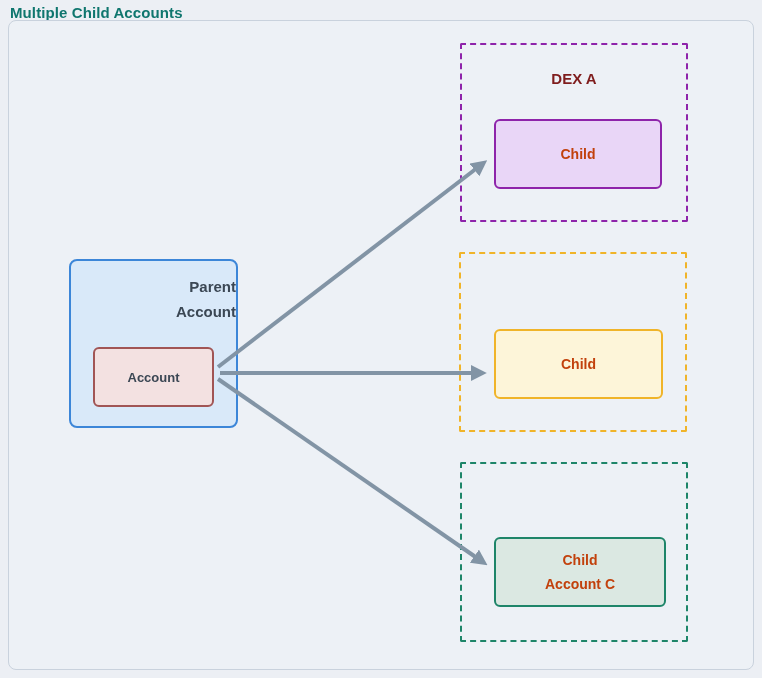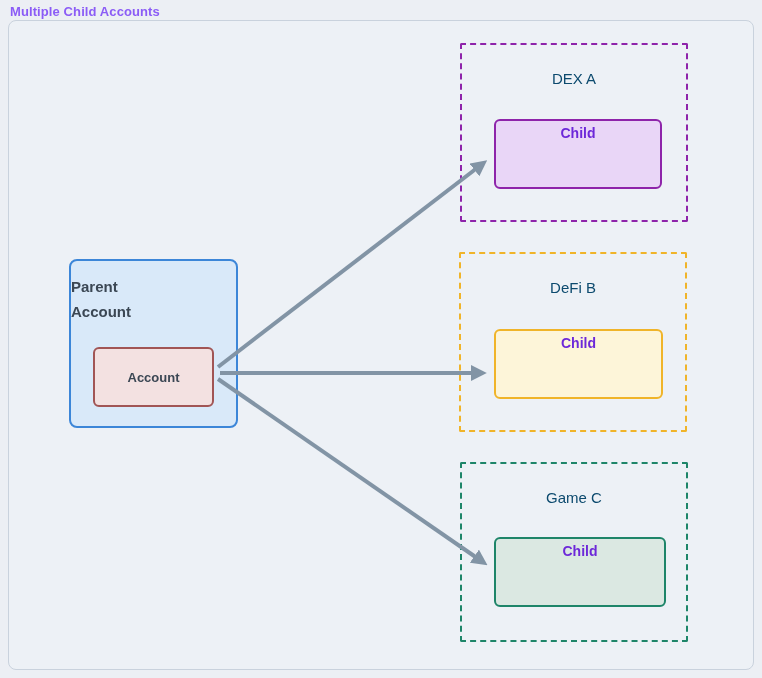--- a/index.html
+++ b/index.html
@@ -3,62 +3,62 @@
 <meta charset="utf-8">
 <style>
   * { margin:0; padding:0; box-sizing:border-box; }
   html,body { width:762px; height:678px; overflow:hidden; }
   body { background:#eceff4; font-family:"Liberation Sans", sans-serif; }
 
   .canvas { position:relative; width:762px; height:678px; }
 
   .diagram-label {
     position:absolute; left:10px; top:4px;
-    font-size:13px; font-weight:600; color:#8b5cf6; letter-spacing:.1px;
+    font-size:15px; font-weight:600; color:#0f766e; letter-spacing:.1px;
   }
 
   .board {
     position:absolute; left:8px; top:20px; width:746px; height:650px;
     background:#edf1f6; border:1px solid #c9d2dd; border-radius:8px;
   }
 
   
   .parent-box {
     position:absolute; left:69px; top:259px; width:169px; height:169px;
     background:#d9e9f9; border:2px solid #3c86d8; border-radius:8px;
   }
   .parent-title {
     position:absolute; top:13px; left:0; width:100%;
-    text-align:left; font-size:15px; font-weight:600; line-height:25px; color:#3b4754;
+    text-align:right; font-size:15px; font-weight:600; line-height:25px; color:#3b4754;
   }
   .capability-box {
     position:absolute; left:22px; top:86px; width:121px; height:60px;
     background:#f3e1e1; border:2px solid #a15555; border-radius:6px;
     display:flex; flex-direction:column; justify-content:center;
     text-align:center; font-size:13px; font-weight:600; line-height:19px; color:#3b4754;
   }
 
   
   .group {
     position:absolute; width:228px; height:180px;
     border:2px dashed; border-radius:2px; background:transparent;
   }
   .group-a { left:460px; top:43px;  height:179px; border-color:#8e24aa; }
   .group-b { left:459px; top:252px; border-color:#f0b429; }
   .group-c { left:460px; top:462px; border-color:#1e8569; }
 
   .group-title {
     position:absolute; top:25px; left:0; width:100%;
-    text-align:center; font-size:15px; font-weight:400; color:#0c4a6e;
+    text-align:center; font-size:15px; font-weight:700; color:#7f1d1d;
   }
 
   .child-box {
     position:absolute; border:2px solid; border-radius:6px;
-    display:flex; flex-direction:row; justify-content:center;
-    text-align:center; font-size:14px; font-weight:600; line-height:24px; color:#6d28d9;
+    display:flex; flex-direction:column; justify-content:center;
+    text-align:center; font-size:14px; font-weight:600; line-height:24px; color:#c2410c;
   }
   .child-a { left:32px; top:74px; width:168px; height:70px; background:#e9d6f7; border-color:#8e24aa; }
   .child-b { left:33px; top:75px; width:169px; height:70px; background:#fdf5d9; border-color:#f0b429; }
   .child-c { left:32px; top:73px; width:172px; height:70px; background:#dbe8e2; border-color:#1e8569; }
 
   
   .arrows { position:absolute; left:0; top:0; width:762px; height:678px; pointer-events:none; }
 </style>
 </head>
 <body>
@@ -80,30 +80,29 @@
   </div>
 
   <div class="group group-a">
     <div class="group-title">DEX A</div>
     <div class="child-box child-a">
       <div>Child</div>
     </div>
   </div>
 
   <div class="group group-b">
-    <div class="group-title">DeFi B</div>
     <div class="child-box child-b">
       <div>Child</div>
     </div>
   </div>
 
   <div class="group group-c">
-    <div class="group-title">Game C</div>
     <div class="child-box child-c">
       <div>Child</div>
+      <div>Account C</div>
     </div>
   </div>
 
   <svg class="arrows" viewBox="0 0 762 678" xmlns="http://www.w3.org/2000/svg">
     <defs>
       <marker id="ah" viewBox="0 0 10 10" refX="2" refY="5" markerWidth="4" markerHeight="4" orient="auto-start-reverse">
         <path d="M 0 0 L 10 5 L 0 10 z" fill="#8294a5"></path>
       </marker>
     </defs>
     <line x1="218" y1="367" x2="477" y2="168" stroke="#8294a5" stroke-width="4" marker-end="url(#ah)"></line>

